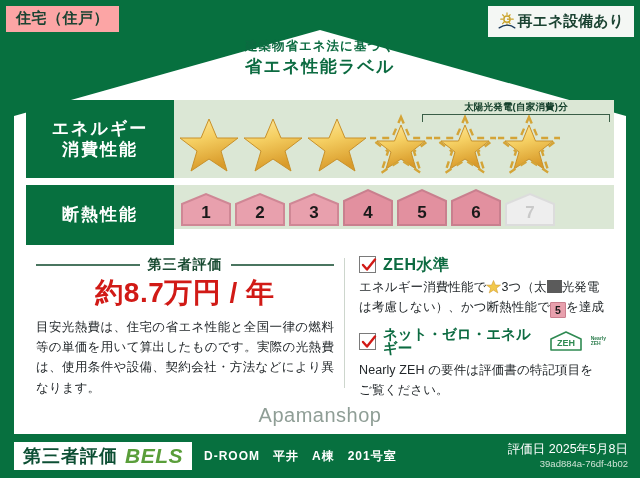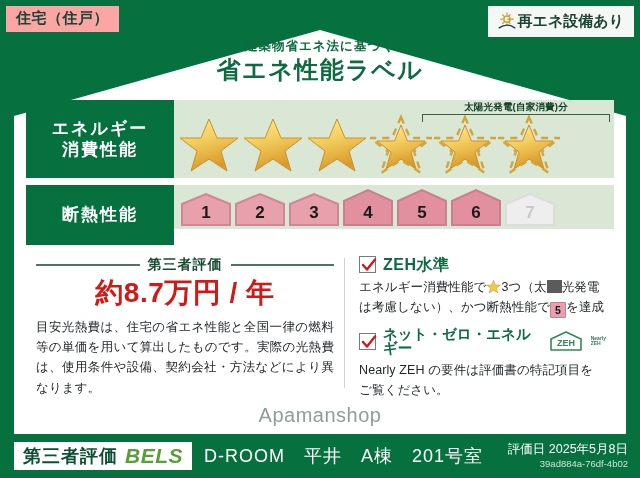--- a/index.html
+++ b/index.html
@@ -45,21 +45,21 @@
   .house-frame .roof{
     position:absolute;left:0;top:0;width:100%;height:100%;
   }
 
   
   .title-block{
     position:absolute;left:0;top:40px;width:100%;
     text-align:center;color:#0c6b41;pointer-events:none;
   }
   .title-sub{font-size:12.5px;font-weight:bold;letter-spacing:1px;line-height:1;}
-  .title-main{font-size:24px;font-weight:bold;letter-spacing:1.5px;margin-top:5px;line-height:1;}
+  .title-main{font-size:17px;font-weight:bold;letter-spacing:1.5px;margin-top:5px;line-height:1;}
 
   
   .perf-area{
     position:absolute;left:26px;top:100px;width:588px;
   }
   .perf-row{display:flex;align-items:stretch;margin-bottom:7px;position:relative;}
   .row-label{
     width:148px;flex:none;
     background:#07703f;color:#ffffff;
     display:flex;flex-direction:column;align-items:center;justify-content:center;
@@ -179,21 +179,21 @@
   }
   .bels-chip{
     background:#ffffff;margin-left:14px;
     padding:3px 9px 4px 9px;
     display:flex;align-items:center;gap:7px;
     line-height:1;
   }
   .bels-jp{font-size:18px;font-weight:bold;color:#0d4f34;letter-spacing:1px;}
   .bels-en{font-size:21px;font-weight:bold;color:#5a9e3a;letter-spacing:0.5px;font-style:italic;}
   .property{
-    color:#ffffff;font-size:18px;font-weight:normal;
+    color:#ffffff;font-size:12px;font-weight:bold;
     margin-left:12px;letter-spacing:1px;white-space:nowrap;
   }
   .eval-block{
     margin-left:auto;margin-right:12px;text-align:right;color:#ffffff;line-height:1.25;
   }
   .eval-date{font-size:12.5px;}
   .eval-id{font-size:9.5px;color:#cfe3d6;margin-top:1px;}
 </style>
 </head>
 <body>

